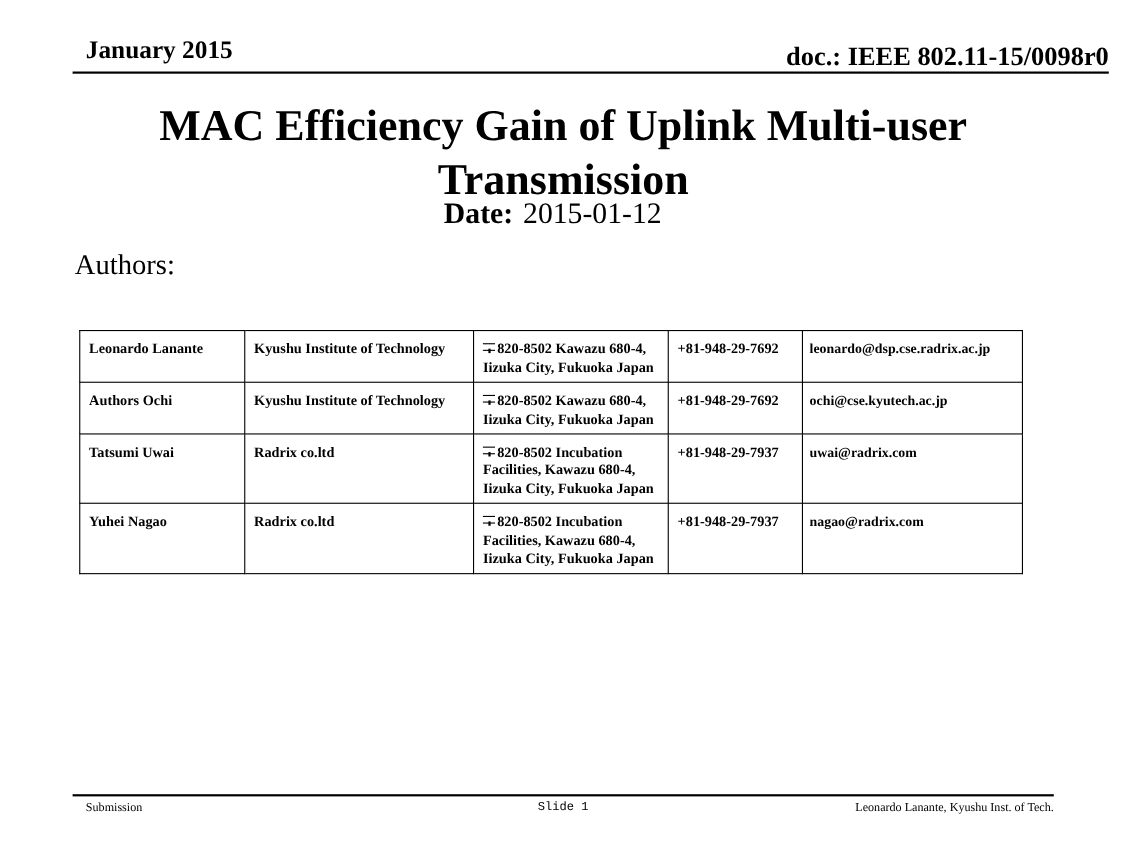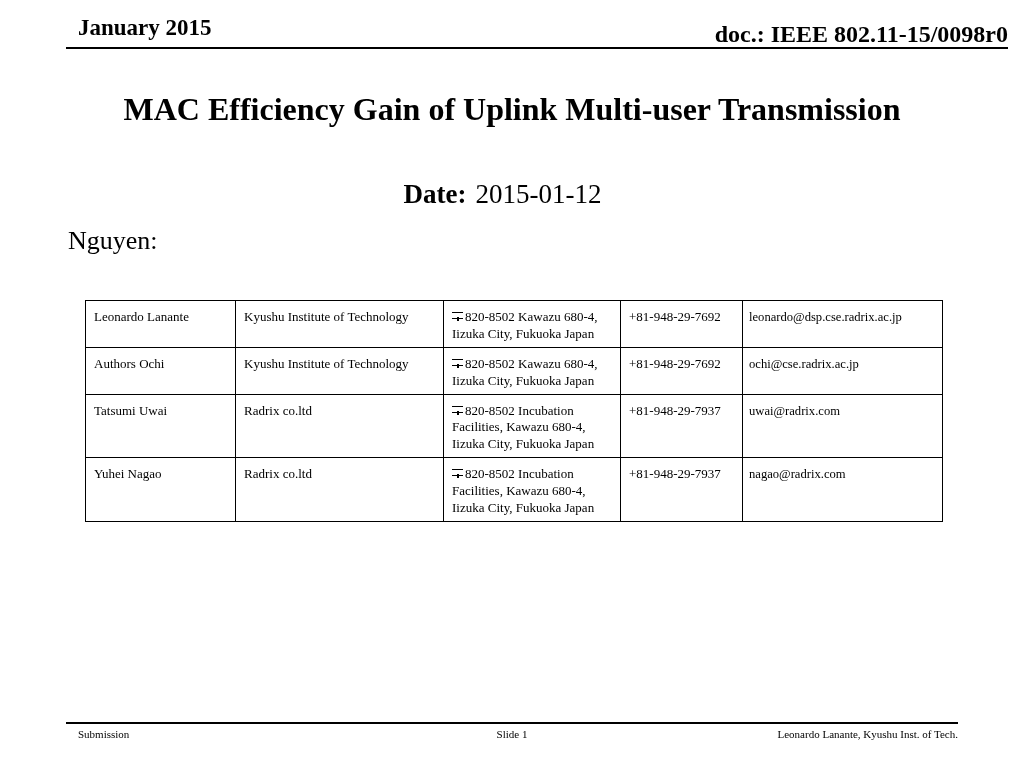--- a/index.html
+++ b/index.html
@@ -7,49 +7,50 @@
   body {
     width: 1024px; height: 768px;
     background: #ffffff; color: #000000;
     font-family: "Liberation Serif", "DejaVu Serif", serif;
     position: relative; overflow: hidden;
   }
 
   
   .header {
     position: absolute; left: 66px; top: 0;
-    width: 942px; height: 49px;
+    width: 942px; height: 67px;
     border-bottom: 2px solid #000;
     display: flex; justify-content: space-between; align-items: flex-end;
   }
   .h-left  { font-weight: bold; font-size: 23px; padding: 0 0 8px 12px; line-height: 1; }
   .h-right { font-weight: bold; font-size: 24px; padding: 0; line-height: 1.05; }
 
   
   .title {
     position: absolute; top: 90px; left: 102px; width: 820px;
     margin: 0; text-align: center;
-    font-size: 32px; font-weight: bold; line-height: 1.22;
+    font-size: 40px; font-weight: bold; line-height: 1.22;
   }
   .date-line {
     position: absolute; top: 180px; left: 0; width: 1005px;
     text-align: center; font-size: 27px; line-height: 1.1;
   }
   .date-label { font-weight: bold; margin-right: 9px; }
 
   .authors-label {
     position: absolute; top: 226px; left: 68px;
     font-size: 26px;
   }
 
   
   .authors-table {
-    position: absolute; top: 300px; left: 85px;
+    position: absolute; top: 300px; left: 72px;
     width: 857px; border-collapse: collapse; table-layout: fixed;
     font-size: 13px;
+    font-weight: bold;
   }
   .authors-table col.c0 { width: 150px; }
   .authors-table col.c1 { width: 208px; }
   .authors-table col.c2 { width: 177px; }
   .authors-table col.c3 { width: 122px; }
   .authors-table col.c4 { width: 200px; }
   .authors-table td {
     border: 1.5px solid #000;
     vertical-align: top;
     padding: 8px 8px 4px 8px;
@@ -79,40 +80,40 @@
 
   
   .footer {
     position: absolute; left: 66px; top: 722px;
     width: 892px;
     border-top: 2px solid #000; padding-top: 4px;
     display: grid; grid-template-columns: 1fr auto 1fr;
     font-size: 11px; line-height: 1.2; text-align: center;
   }
   .f-left   { justify-self: start; padding-left: 12px; }
-  .f-center { justify-self: center; }
+  .f-center { justify-self: center; font-family: Liberation Mono, monospace; }
   .f-right  { justify-self: end; }
 </style>
 </head>
 <body>
 
 <div class="slide">
 
   <div class="header">
     <span class="h-left">January 2015</span>
     <span class="h-right">doc.: IEEE 802.11-15/0098r0</span>
   </div>
 
   <h1 class="title">MAC Efficiency Gain of Uplink Multi-user Transmission</h1>
 
   <div class="date-line">
     <span class="date-label">Date:</span><span>2015-01-12</span>
   </div>
 
-  <div class="authors-label">Nguyen:</div>
+  <div class="authors-label">Authors:</div>
 
   <table class="authors-table">
     <colgroup>
       <col class="c0">
         <col class="c1">
         <col class="c2">
         <col class="c3">
         <col class="c4">
     </colgroup>
     <tbody id="authors-tbody">
@@ -123,21 +124,21 @@
 Iizuka City, Fukuoka Japan</td>
           <td class="cell-phone">+81-948-29-7692</td>
           <td class="cell-email">leonardo@dsp.cse.radrix.ac.jp</td>
         </tr>
         <tr>
           <td class="cell-name">Authors Ochi</td>
           <td class="cell-affiliation">Kyushu Institute of Technology</td>
           <td class="cell-address"><span class="postal"></span>820-8502 Kawazu 680-4,
 Iizuka City, Fukuoka Japan</td>
           <td class="cell-phone">+81-948-29-7692</td>
-          <td class="cell-email">ochi@cse.radrix.ac.jp</td>
+          <td class="cell-email">ochi@cse.kyutech.ac.jp</td>
         </tr>
         <tr>
           <td class="cell-name">Tatsumi Uwai</td>
           <td class="cell-affiliation">Radrix co.ltd</td>
           <td class="cell-address"><span class="postal"></span>820-8502 Incubation
 Facilities, Kawazu 680-4,
 Iizuka City, Fukuoka Japan</td>
           <td class="cell-phone">+81-948-29-7937</td>
           <td class="cell-email">uwai@radrix.com</td>
         </tr>

